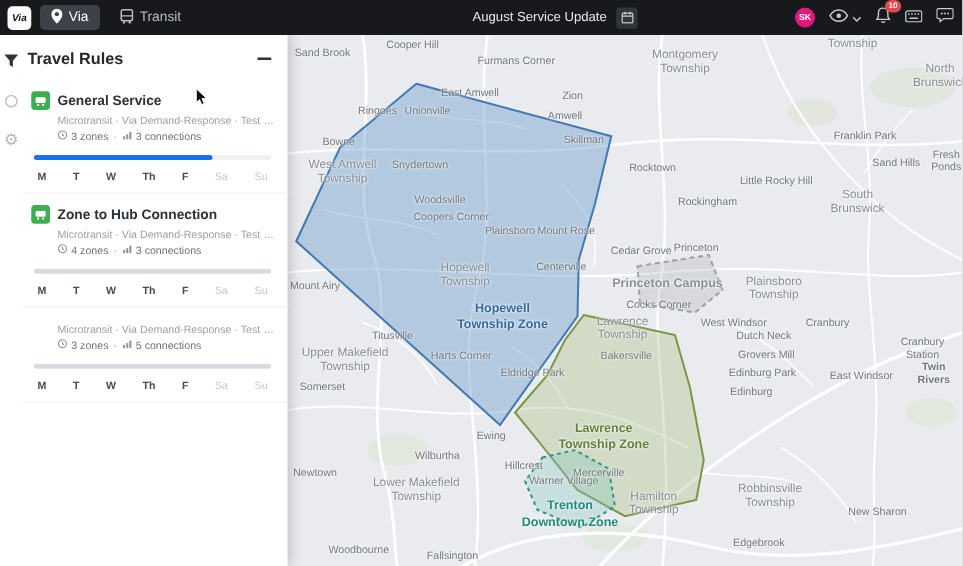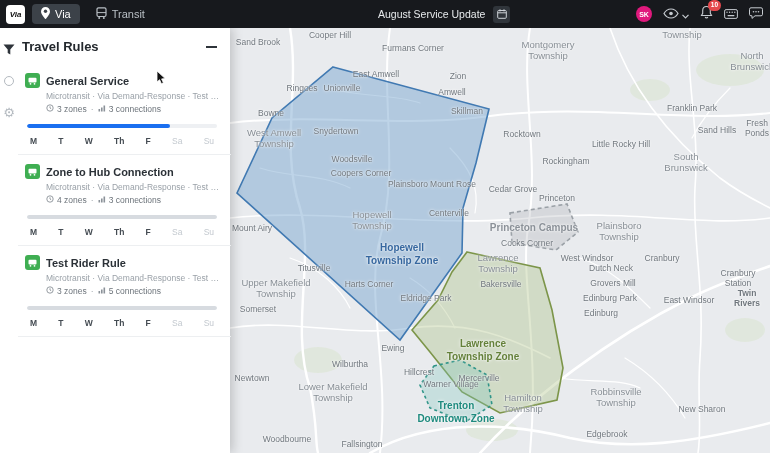--- a/index.html
+++ b/index.html
@@ -124,21 +124,21 @@
         <div class="map-label v" style="left: 106px; top: 103px;">Snydertown</div>
         <div class="map-label v" style="left: 292px; top: 106px;">Rocktown</div>
         <div class="map-label v" style="left: 391px; top: 116px;">Little Rocky Hill</div>
         <div class="map-label v" style="left: 487px; top: 102px;">Sand Hills</div>
         <div class="map-label v" style="left: 527px; top: 100px;">Fresh Ponds</div>
         <div class="map-label v" style="left: 462px; top: 80px;">Franklin Park</div>
         <div class="map-label v" style="left: 122px; top: 131px;">Woodsville</div>
         <div class="map-label v" style="left: 131px; top: 145px;">Coopers Corner</div>
         <div class="map-label v" style="left: 178px; top: 156px;">Plainsboro</div>
         <div class="map-label v" style="left: 223px; top: 156px;">Mount Rose</div>
-        <div class="map-label v" style="left: 283px; top: 161px; text-align: center;">Cedar Grove</div>
+        <div class="map-label v" style="left: 283px; top: 172px; text-align: center;">Cedar Grove</div>
         <div class="map-label v" style="left: 336px; top: 133px;">Rockingham</div>
         <div class="map-label v" style="left: 219px; top: 185px;">Centerville</div>
         <div class="map-label v" style="left: 321px; top: 170px; padding-left: 12px;">Princeton</div>
         <div class="map-label v" style="left: 297px; top: 215px;">Cocks Corner</div>
         <div class="map-label v" style="left: 432px; top: 230px;">Cranbury</div>
         <div class="map-label v" style="left: 22px; top: 200px;">Mount Airy</div>
         <div class="map-label v" style="left: 84px; top: 240px;">Titusville</div>
         <div class="map-label v" style="left: 139px; top: 256px;">Harts Corner</div>
         <div class="map-label v" style="left: 357px; top: 230px;">West Windsor</div>
         <div class="map-label v" style="left: 271px; top: 256px;">Bakersville</div>
@@ -392,30 +392,20 @@
               <span>T</span>
               <span>W</span>
               <span>Th</span>
               <span>F</span>
               <span class="weekend">Sa</span>
               <span class="weekend">Su</span>
             </div>
         </div>
 
         <div class="rule-card">
-          <div class="rule-head">
-            <span class="rule-icon" style="background: rgb(63, 174, 82);">
-              <svg width="9" height="8" viewBox="0 0 9 8">
-                  <rect x="0.5" y="0.8" width="8" height="4.6" rx="1" fill="#fff"></rect>
-                  <circle cx="2.5" cy="6.8" r="0.9" fill="#fff"></circle>
-                  <circle cx="6.5" cy="6.8" r="0.9" fill="#fff"></circle>
-                </svg>
-            </span>
-            <span class="rule-title">Test Rider Rule</span>
-          </div>
           <div class="rule-sub">Microtransit · Via Demand-Response · Test …</div>
           <div class="rule-meta">
             <span class="meta-item">
               <span><svg width="8" height="8" viewBox="0 0 8 8">
                     <circle cx="4" cy="4" r="3.2" fill="none" stroke="#8b9299" stroke-width="0.9"></circle>
                     <path d="M4 2.3V4l1.2 0.8" stroke="#8b9299" stroke-width="0.9" fill="none"></path>
                   </svg></span>
               <span>3 zones</span>
             </span>
             <span class="meta-dot">·</span>

